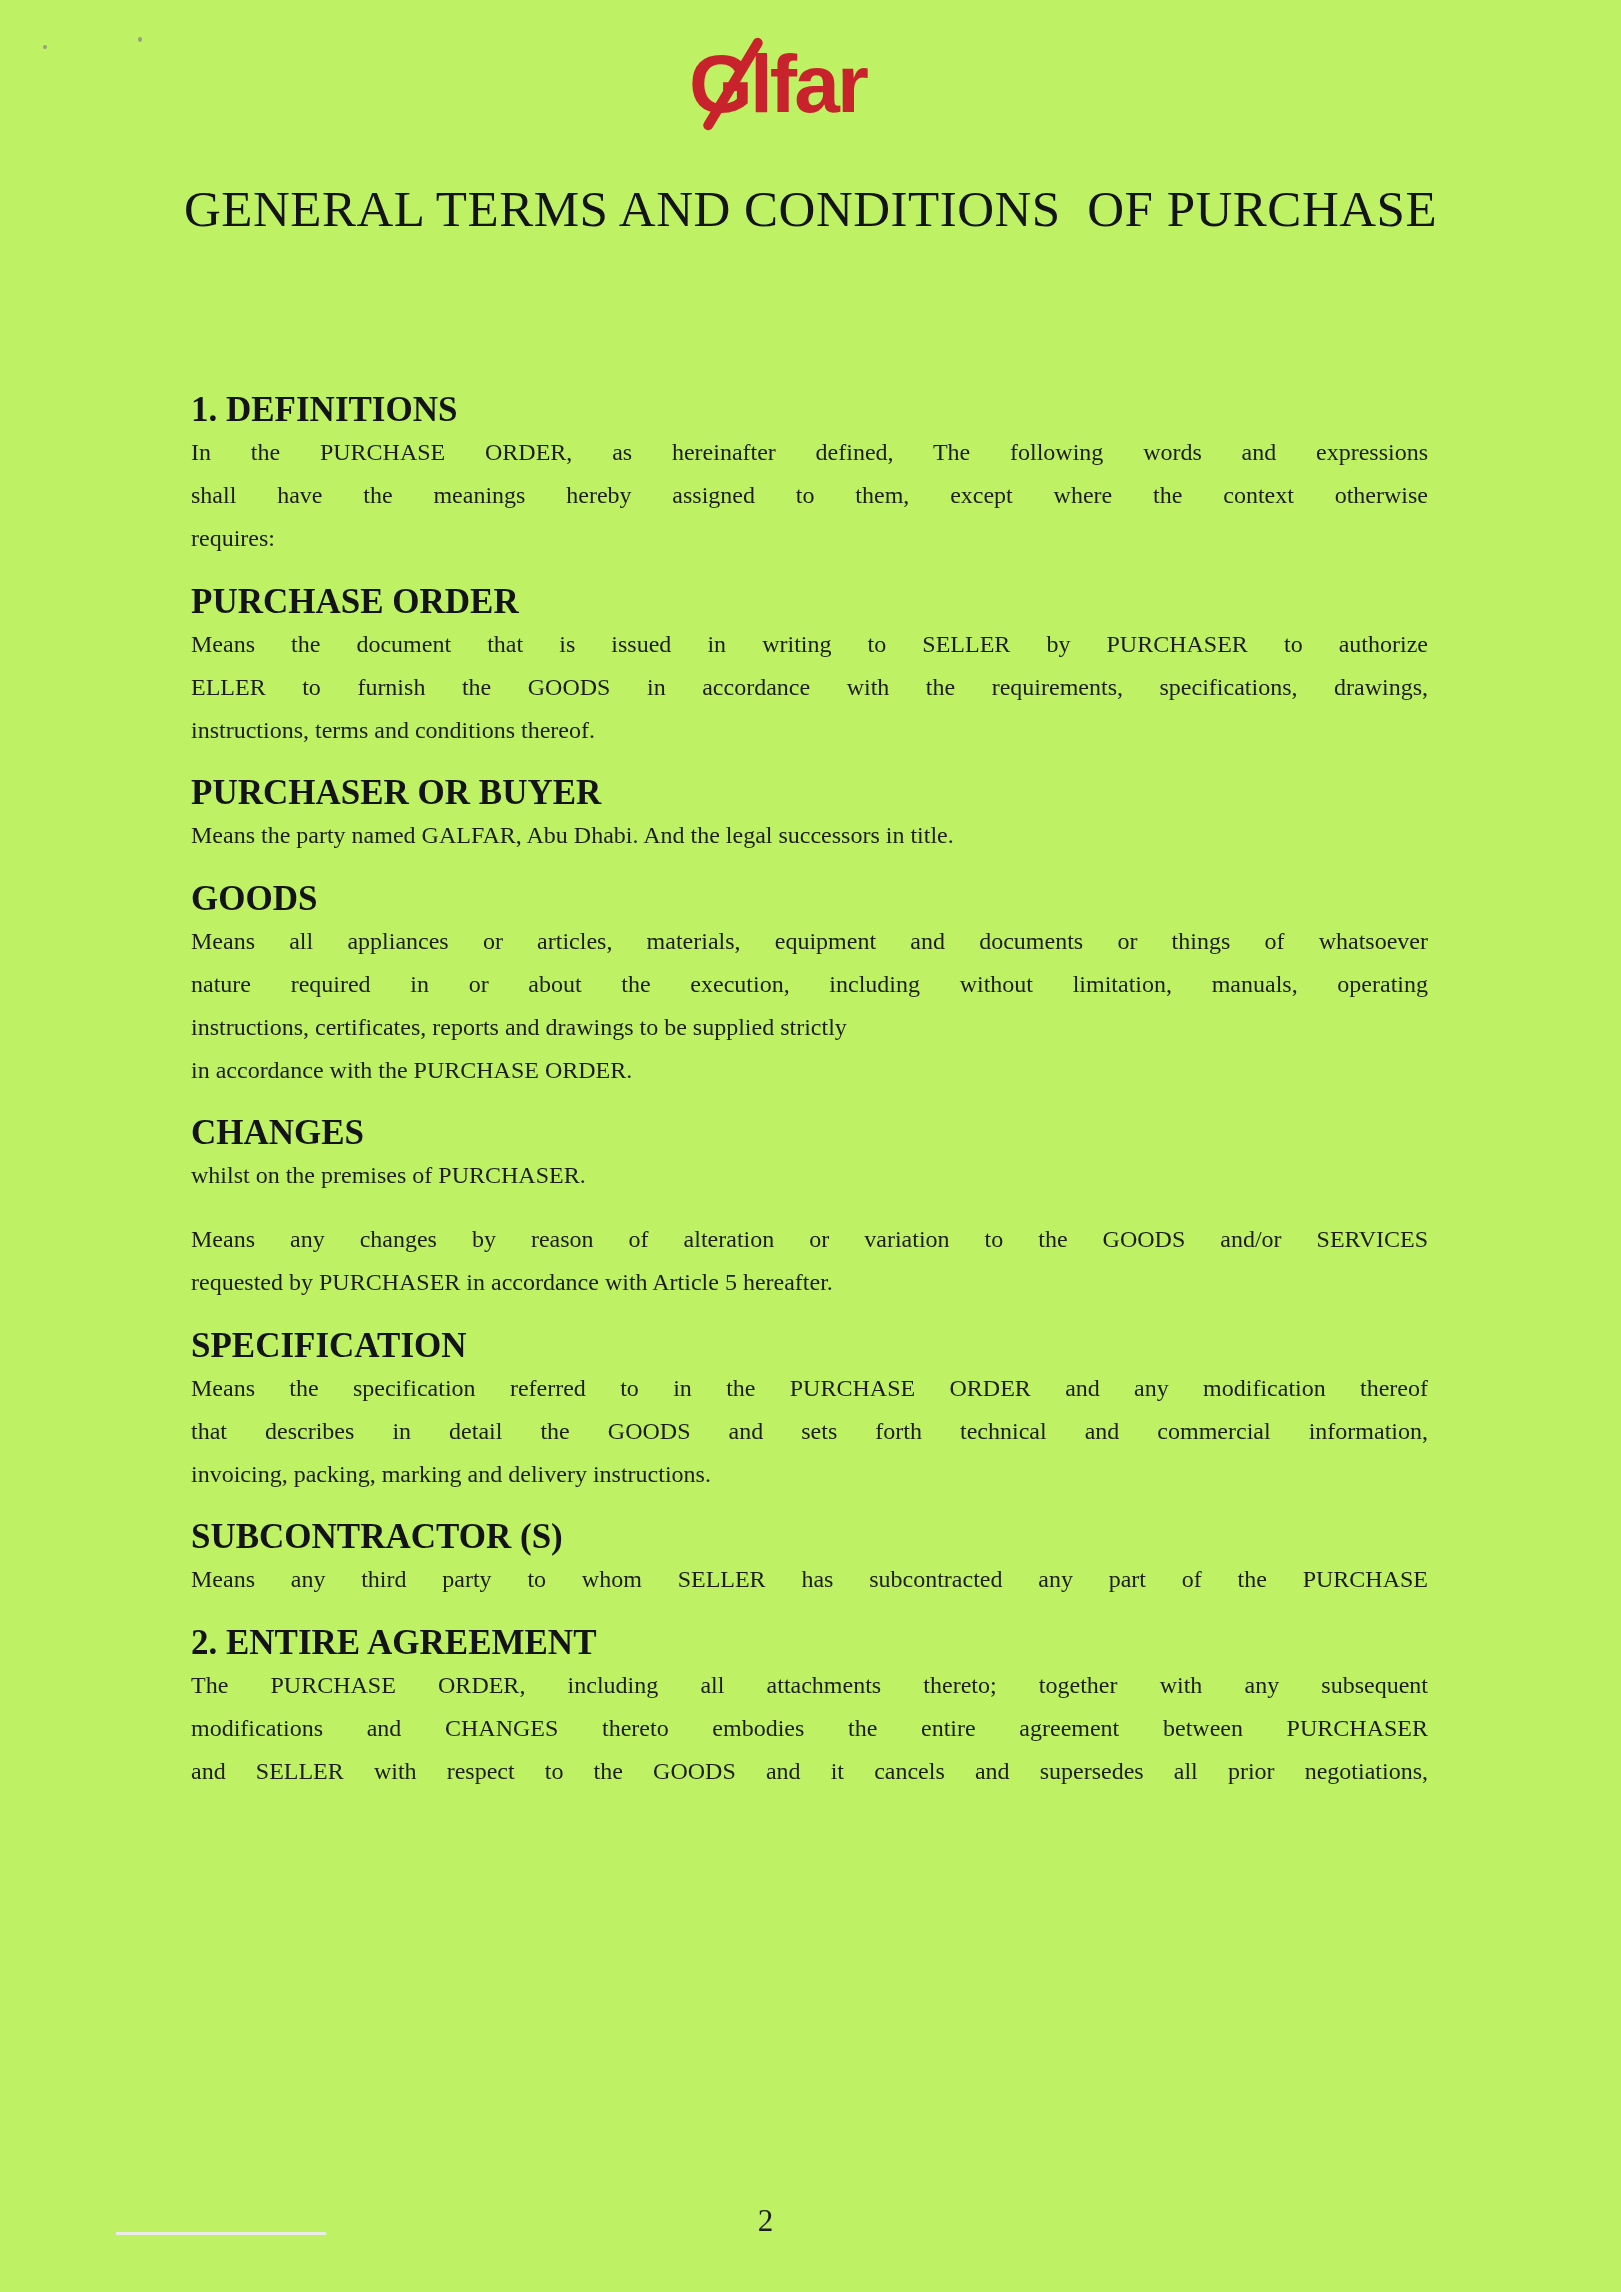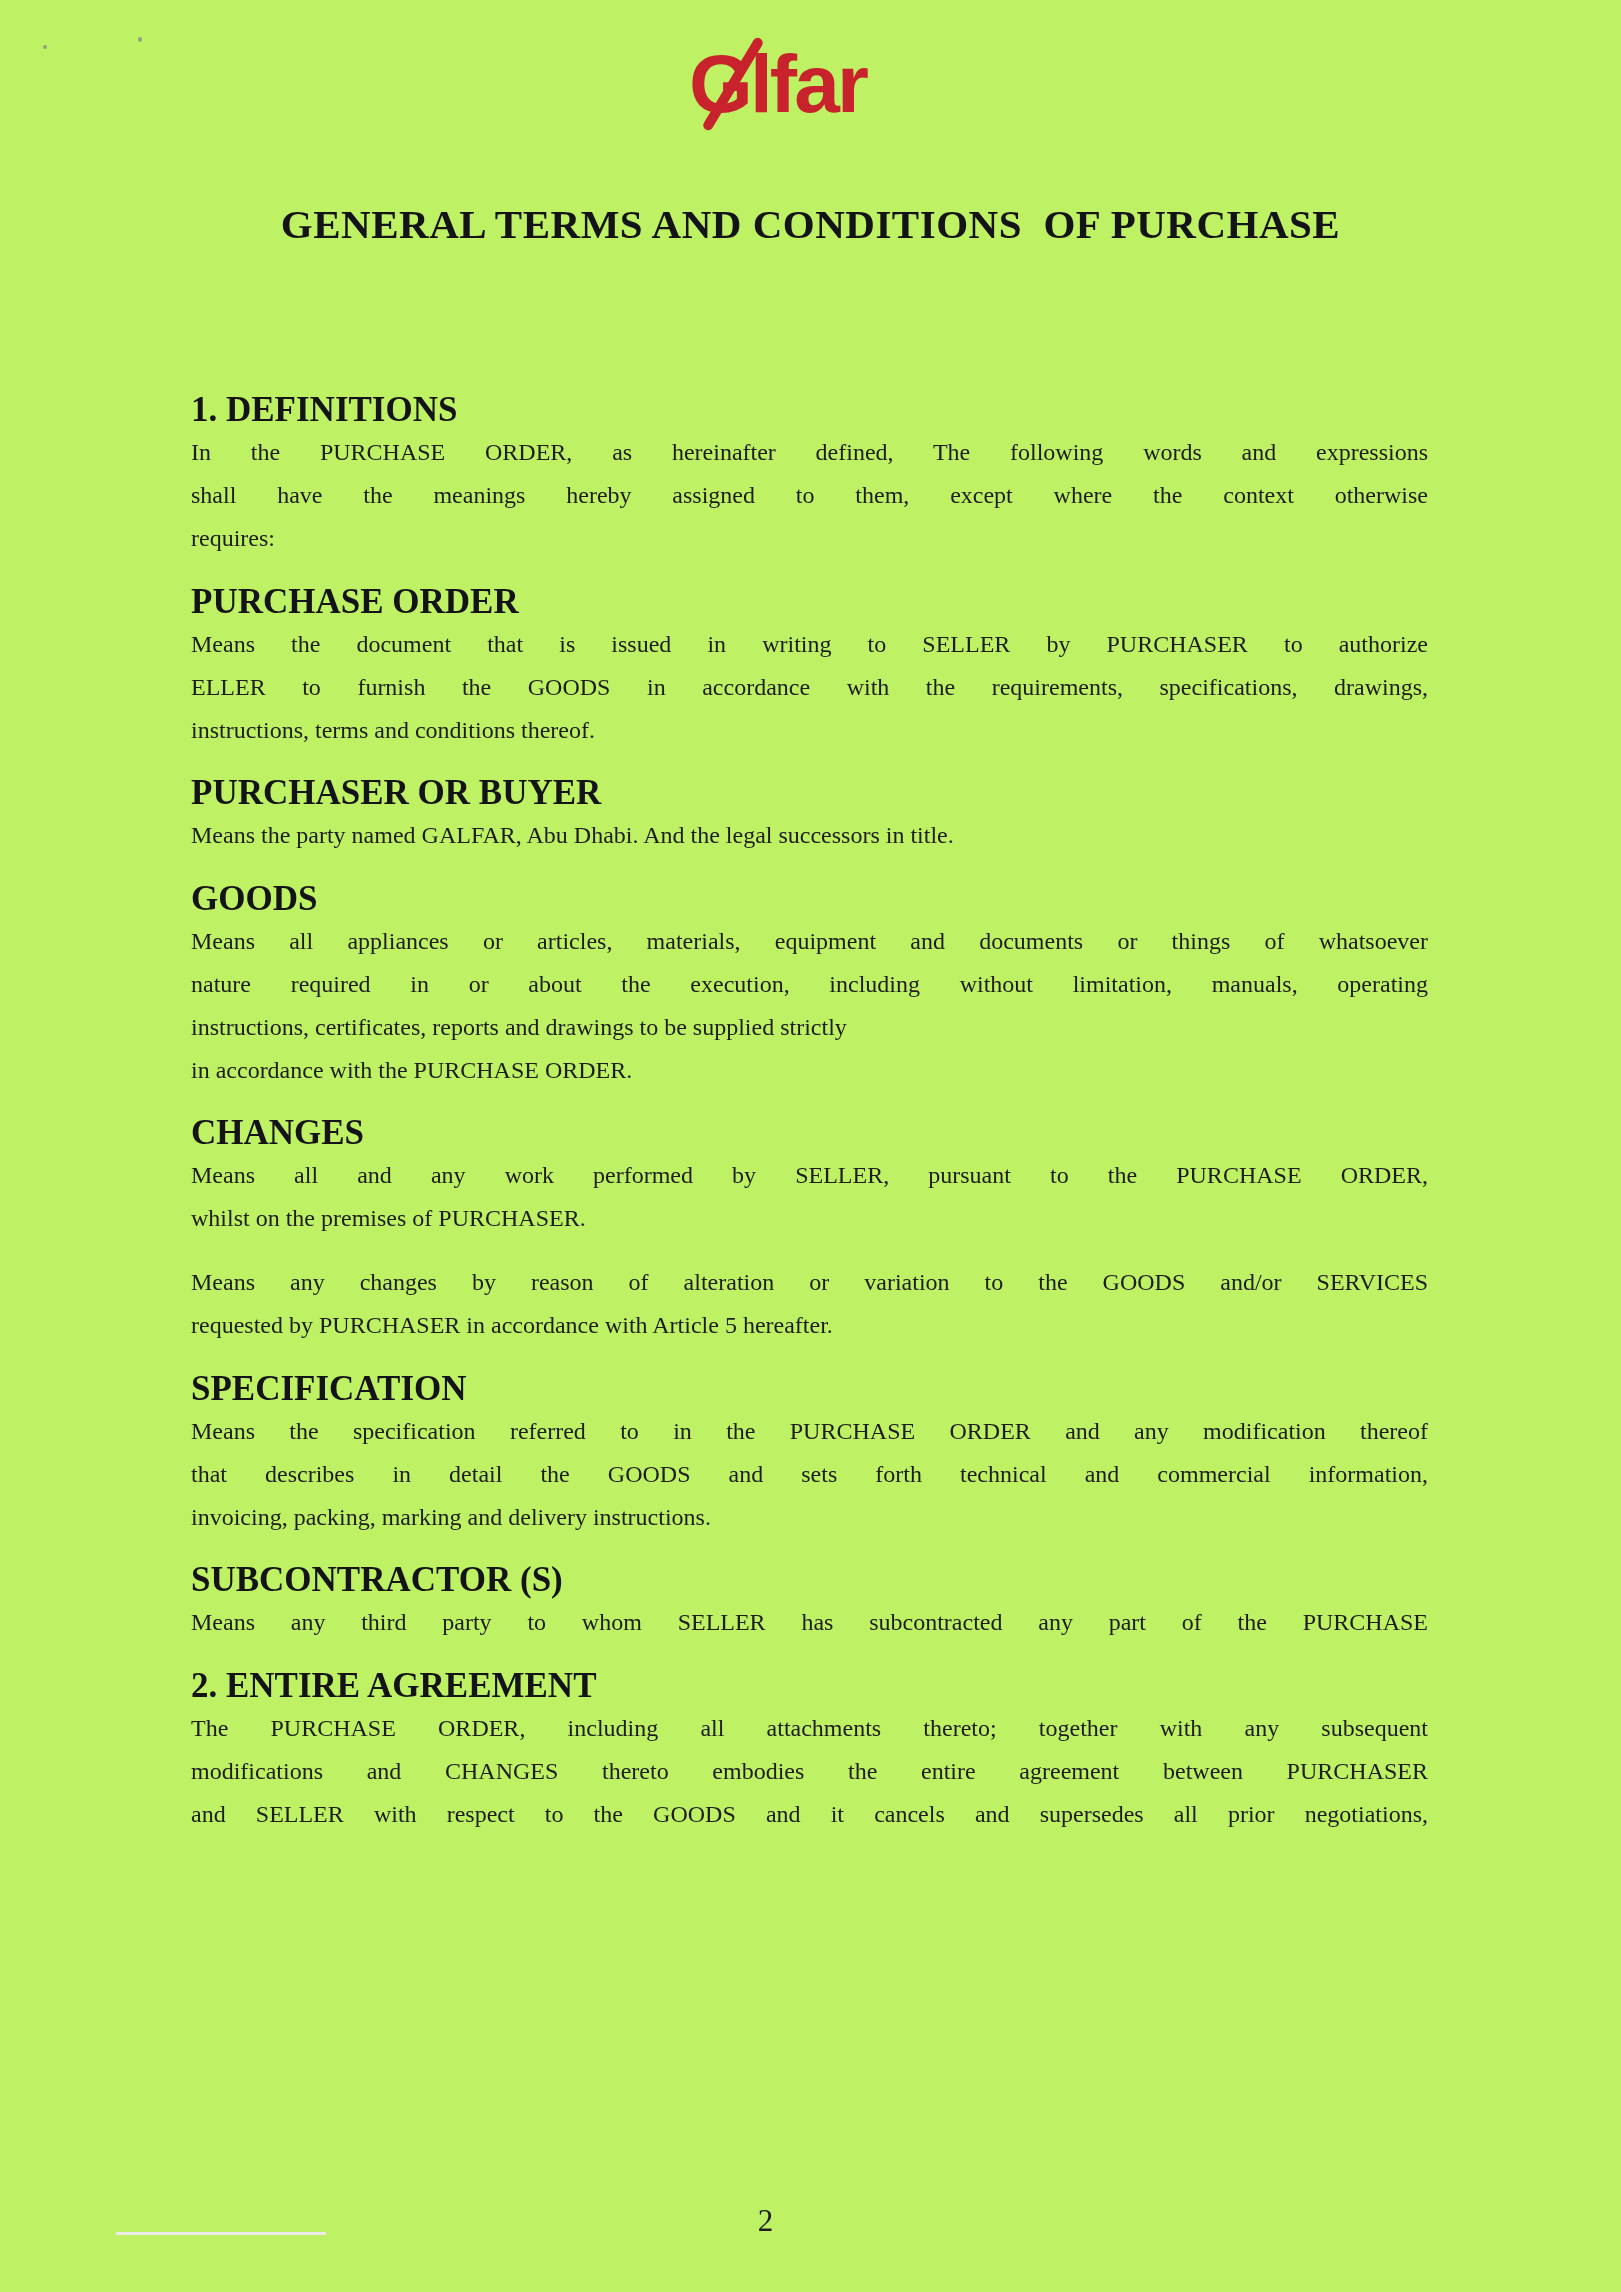--- a/index.html
+++ b/index.html
@@ -38,25 +38,25 @@
     left: 39px; top: -11.8px;
     width: 9.8px; height: 106px;
     background: #c8232c;
     border-radius: 4.9px;
     transform: rotate(31deg);
   }
 
   
   .doc-title {
     position: absolute;
-    top: 200px; left: 0;
+    top: 180px; left: 0;
     width: 100%;
     text-align: center;
-    font-weight: bold;
-    font-size: 41px;
+    font-weight: normal;
+    font-size: 51px;
     letter-spacing: 0.5px;
     white-space: pre;
     color: #141418;
   }
 
   
   .content {
     position: absolute;
     top: 389px; left: 191px;
     width: 1237px;
@@ -150,21 +150,20 @@
           <div class="line just">Means all appliances or articles, materials, equipment and documents or things of whatsoever</div>
           <div class="line just">nature required in or about the execution, including without limitation, manuals, operating</div>
           <div class="line">instructions, certificates, reports and drawings to be supplied strictly</div>
           <div class="line">in accordance with the PURCHASE ORDER.</div>
         </div>
   </div>
 
   <div class="section">
     <div class="heading">CHANGES</div>
     <div class="body">
-          <div class="line just">Means all and any work performed by SELLER, pursuant to the PURCHASE ORDER,</div>
           <div class="line">whilst on the premises of PURCHASER.</div>
         </div>
   </div>
 
   <div class="section">
     <div class="body">
           <div class="line just">Means any changes by reason of alteration or variation to the GOODS and/or SERVICES</div>
           <div class="line">requested by PURCHASER in accordance with Article 5 hereafter.</div>
         </div>
   </div>

